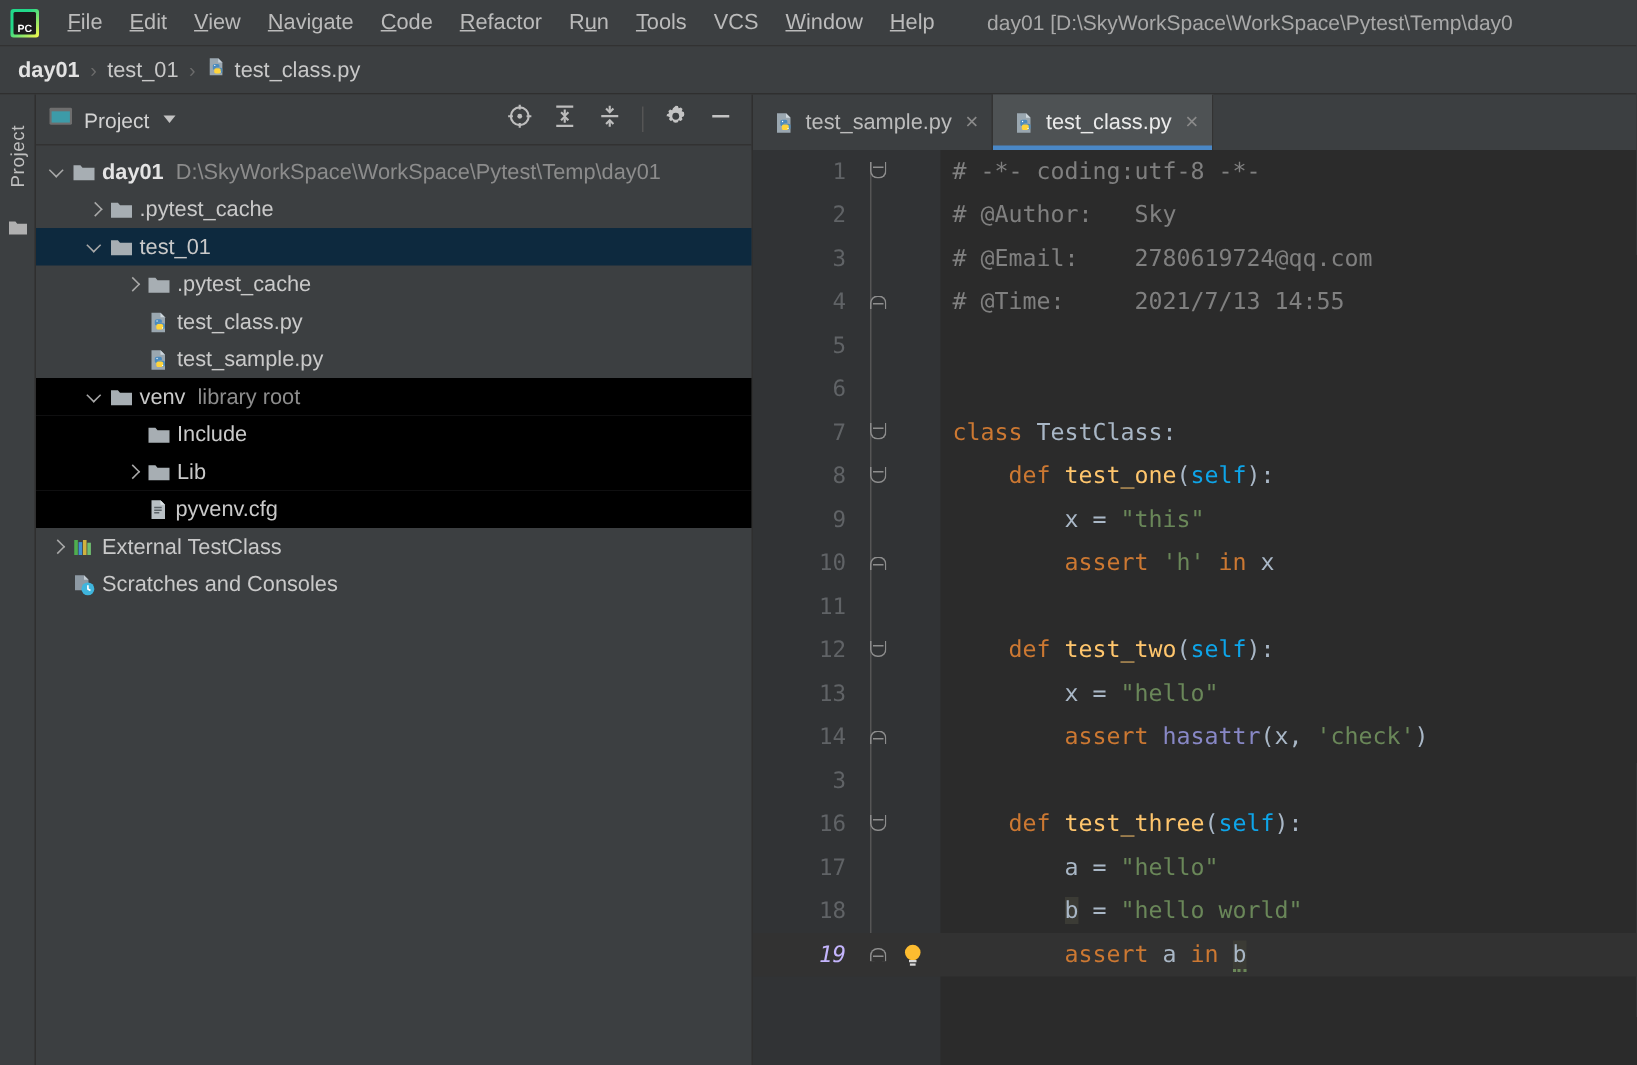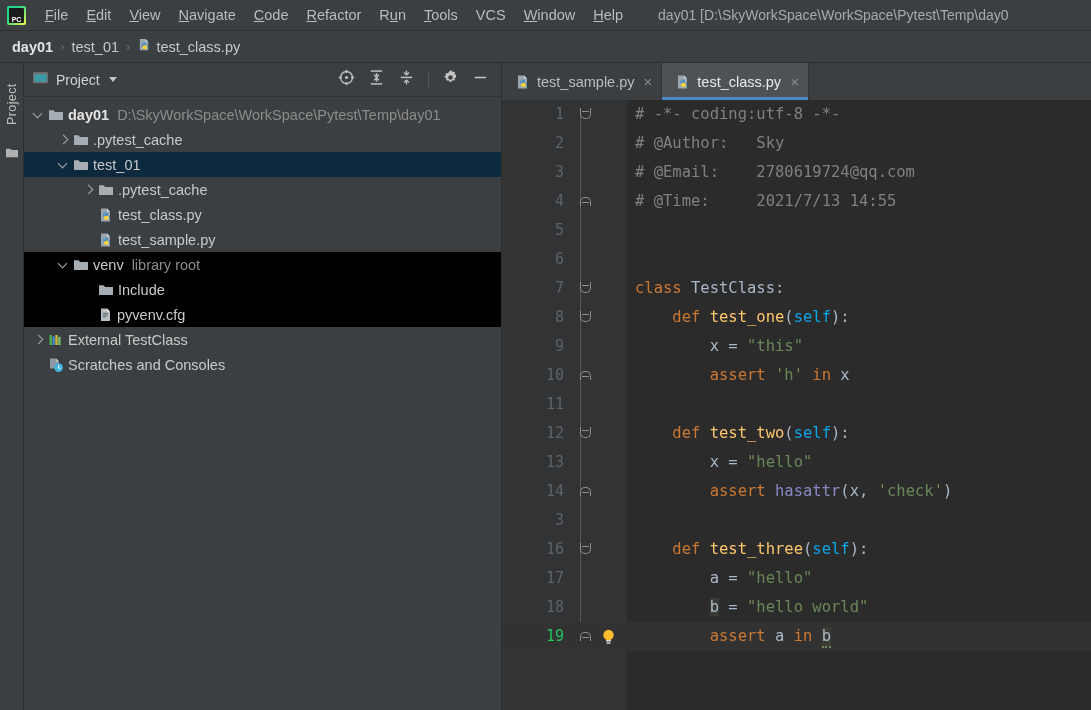--- a/index.html
+++ b/index.html
@@ -140,21 +140,21 @@
   .codebody {
     position:absolute; left:0; top:0; width:589px; height:610px;
     font-family:"DejaVu Sans Mono", monospace; font-size:15.5px; line-height:29px;
   }
   .cl { position:relative; height:29px; white-space:pre; }
   .cl.caret { background:#323232; }
   .ln {
     position:absolute; left:0; width:62px; text-align:right;
     color:#606366; font-family:"DejaVu Sans Mono", monospace; font-size:15px;
   }
-  .cl.caret .ln { color:#22c55e; }
+  .cl.caret .ln { color:#c4b5fd;font-style:italic; }
   .txt { position:absolute; left:133px; }
 
   
   .fm { position:absolute; left:76px; width:15px; height:29px; }
   .fm i {
     position:absolute; left:2px; top:8px; width:11px; height:11px;
     border:1px solid #8d8d8d;
   }
   .fm.exp i { border-radius:0 0 5px 5px; border-top:none; }
   .fm.exp i::after{
@@ -376,20 +376,30 @@
           <span class="arrow none"></span>
           <span class="ico">
             <svg width="16" height="14" viewBox="0 0 16 14">
               <path d="M1 2.2h4.6L7 3.9h8v8.2H1z" fill="#a7aeb3"></path>
             </svg>
           </span>
           <span class="lbl">Include</span>
         </div>
         <div class="row band">
           <span style="width: 58px; flex: 0 0 auto;"></span>
+          <span class="arrow "></span>
+          <span class="ico">
+            <svg width="16" height="14" viewBox="0 0 16 14">
+              <path d="M1 2.2h4.6L7 3.9h8v8.2H1z" fill="#a7aeb3"></path>
+            </svg>
+          </span>
+          <span class="lbl">Lib</span>
+        </div>
+        <div class="row band">
+          <span style="width: 58px; flex: 0 0 auto;"></span>
           <span class="arrow none"></span>
           <span class="ico">
             <svg width="15" height="15" viewBox="0 0 15 15">
               <path d="M3 1.5h6l3 3v9.5H3z" fill="#b9c0c4"></path>
               <path d="M9 1.5l3 3H9z" fill="#dde2e4"></path>
               <path d="M4.8 6.3h5M4.8 8.1h5M4.8 9.9h3.4" stroke="#5a6166" stroke-width="1"></path>
             </svg>
           </span>
           <span class="lbl">pyvenv.cfg</span>
         </div>

